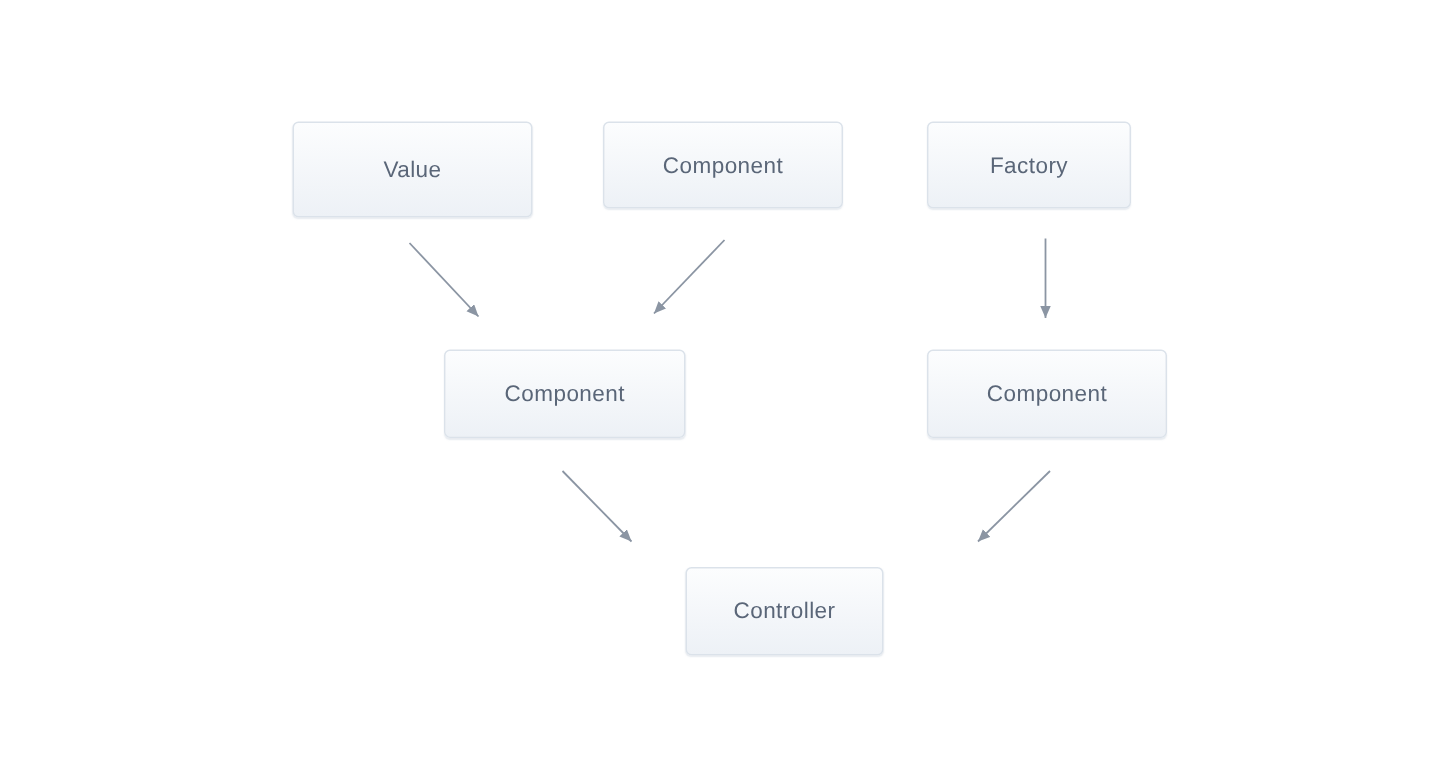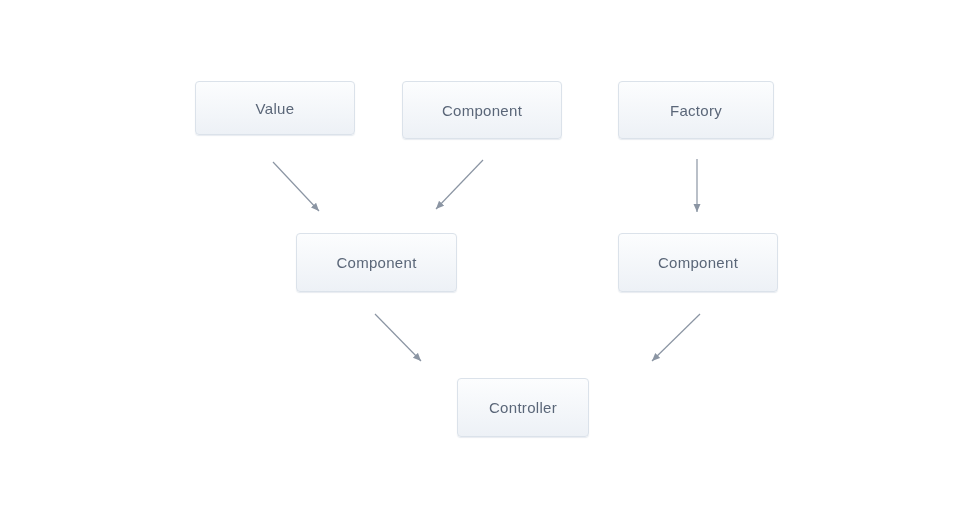--- a/index.html
+++ b/index.html
@@ -62,27 +62,27 @@
     </defs>
     <g id="edge-group">
         <line x1="273" y1="162" x2="319" y2="211" marker-end="url(#arrowhead)"></line>
         <line x1="483" y1="160" x2="436" y2="209" marker-end="url(#arrowhead)"></line>
         <line x1="697" y1="159" x2="697" y2="212" marker-end="url(#arrowhead)"></line>
         <line x1="375" y1="314" x2="421" y2="361" marker-end="url(#arrowhead)"></line>
         <line x1="700" y1="314" x2="652" y2="361" marker-end="url(#arrowhead)"></line>
       </g>
   </svg>
   <div id="node-layer">
-      <div class="node" style="left: 195px; top: 81px; width: 160px; height: 54px;">
+      <div class="node" style="left: 195px; top: 81px; width: 160px; height: 64px;">
         <span>Value</span>
       </div>
       <div class="node" style="left: 402px; top: 81px; width: 160px; height: 58px;">
         <span>Component</span>
       </div>
-      <div class="node" style="left: 618px; top: 81px; width: 156px; height: 58px;">
+      <div class="node" style="left: 618px; top: 81px; width: 136px; height: 58px;">
         <span>Factory</span>
       </div>
       <div class="node" style="left: 296px; top: 233px; width: 161px; height: 59px;">
         <span>Component</span>
       </div>
       <div class="node" style="left: 618px; top: 233px; width: 160px; height: 59px;">
         <span>Component</span>
       </div>
       <div class="node" style="left: 457px; top: 378px; width: 132px; height: 59px;">
         <span>Controller</span>

